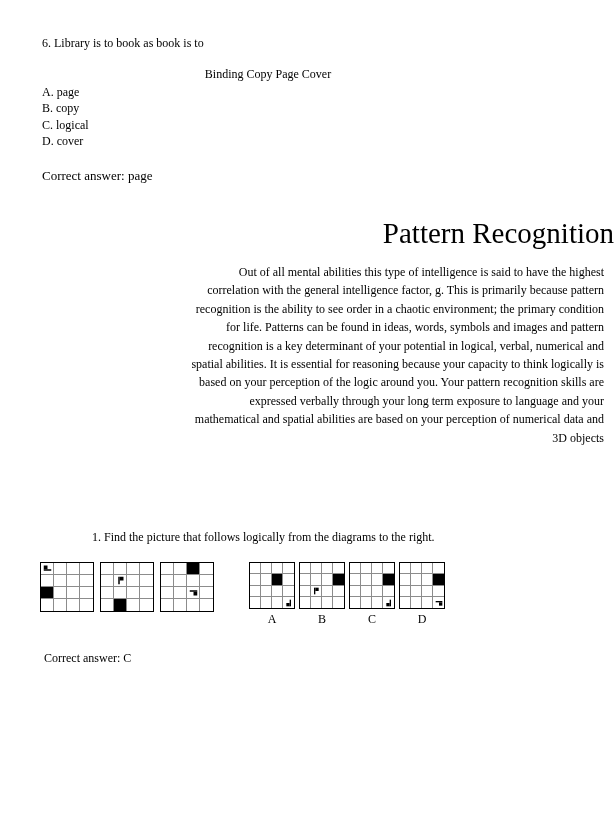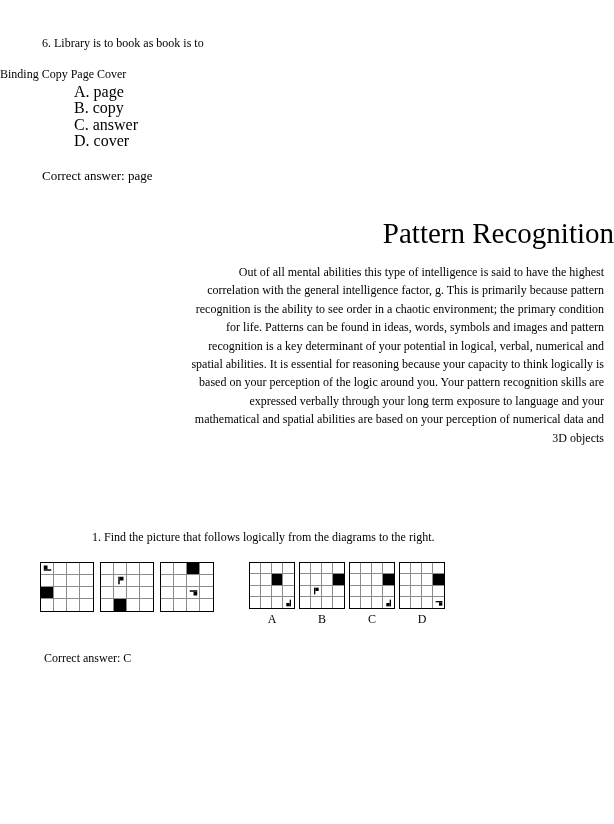--- a/index.html
+++ b/index.html
@@ -2,22 +2,22 @@
 <html><head>
 <meta charset="utf-8">
 <style>
   html,body{margin:0;padding:0;background:#fff;}
   .page{
     position:relative;width:614px;height:824px;background:#ffffff;
     font-family:Liberation Serif, serif;color:#000;overflow:hidden;
   }
   .abs{position:absolute;}
   .q6-prompt{left:42px;top:36px;font-size:12px;}
-  .word-bank{left:0;top:67px;width:536px;font-size:12px;}
-  .q6-options{left:42px;top:84px;font-size:16px;line-height:16.3px;margin-left:32px;}
+  .word-bank{left:0;top:67px;width:536px;text-align:center;font-size:12px;}
+  .q6-options{left:42px;top:84px;font-size:12px;line-height:16.3px;}
   .correct-q6{left:42px;top:168px;font-size:13px;}
   .article-title{left:0;top:216px;width:614px;text-align:right;font-size:29px;font-weight:400;line-height:34px;}
   .article-body{left:44px;top:263px;width:560px;font-size:12px;line-height:18.4px;white-space:pre-line;text-align:right;}
   .q1-prompt{left:44px;top:530px;font-size:12px;margin-left:48px;}
   .seq-grids{left:40px;top:562px;display:flex;gap:6px;}
   .opt-grids{left:249px;top:562px;display:flex;gap:4px;}
   .correct-q1{left:44px;top:651px;font-size:12px;text-align:right;}
 
   .pgrid{display:grid;border:1.5px solid #000;background:#fff;box-sizing:content-box;}
   .pgrid.big{grid-template-columns:repeat(4,13px);grid-template-rows:repeat(4,12px);}
@@ -39,21 +39,21 @@
 
 <div class="page">
 
   <div class="abs q6-prompt">6. Library is to book as book is to</div>
 
   <div class="abs word-bank">Binding Copy Page Cover</div>
 
   <div class="abs q6-options">
     <div>A. page</div>
     <div>B. copy</div>
-    <div>C. answer</div>
+    <div>C. logical</div>
     <div>D. cover</div>
   </div>
 
   <div class="abs correct-q6">Correct answer: page</div>
 
   <div class="abs article-title">Pattern Recognition</div>
 
   <div class="abs article-body">Out of all mental abilities this type of intelligence is said to have the highest
 correlation with the general intelligence factor, g. This is primarily because pattern
 recognition is the ability to see order in a chaotic environment; the primary condition

